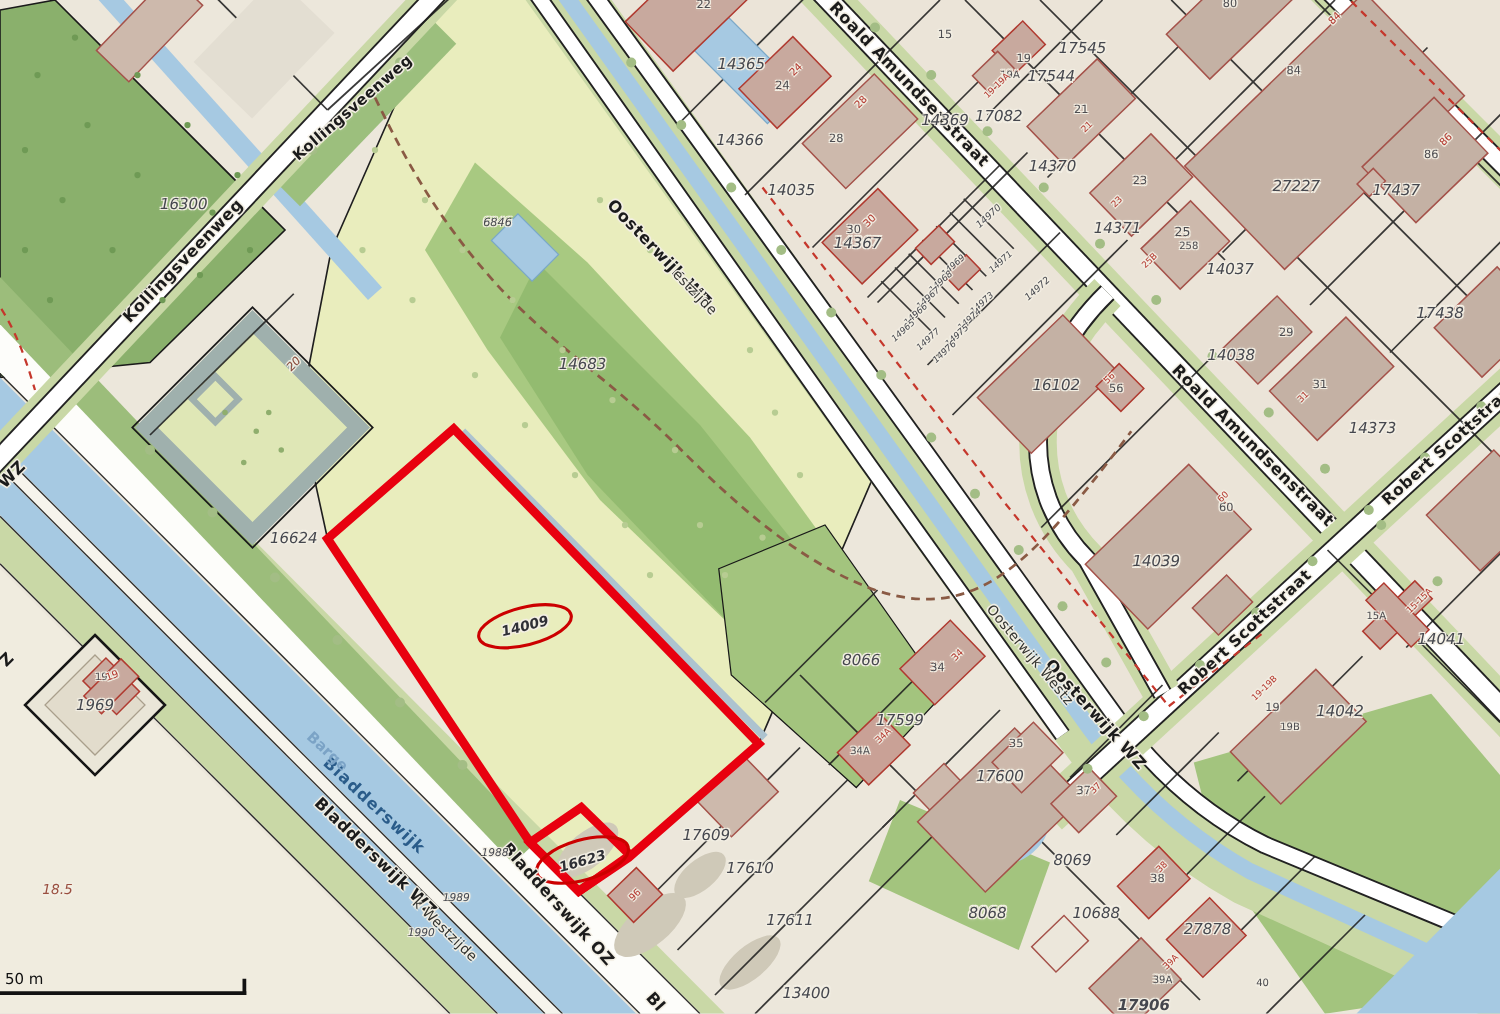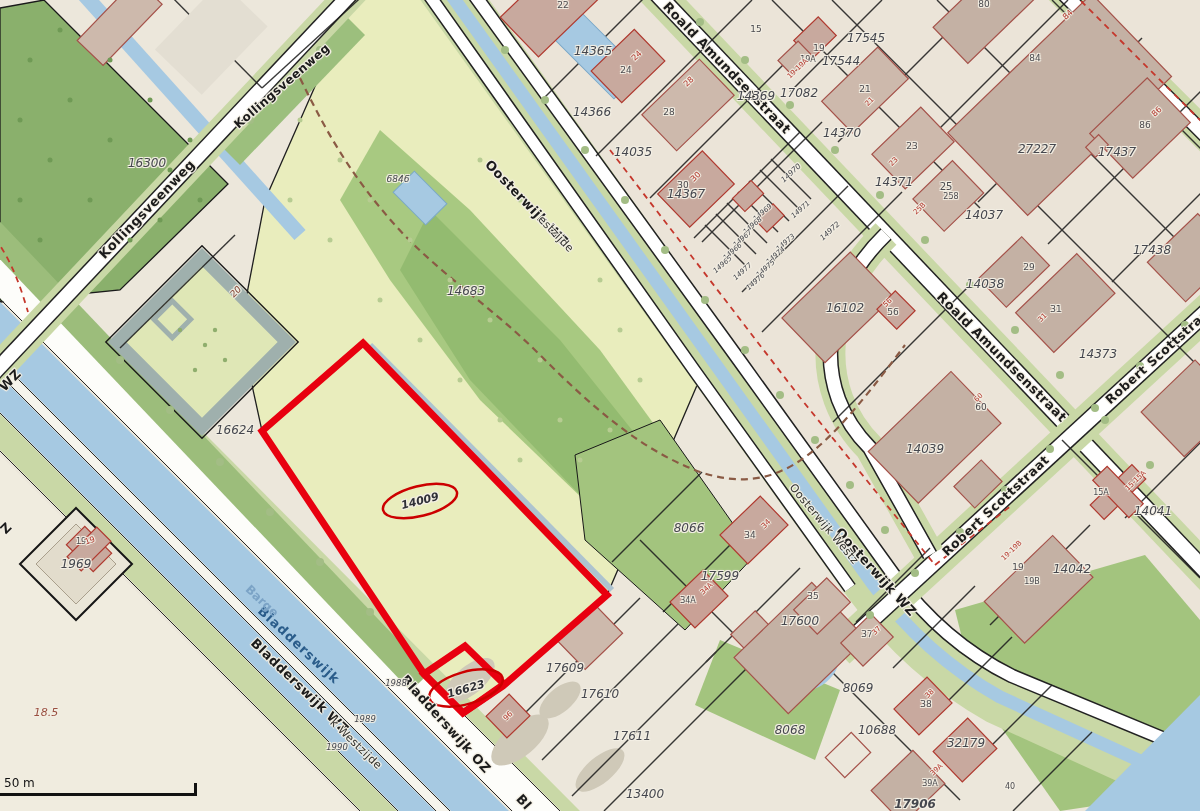--- a/index.html
+++ b/index.html
@@ -356,37 +356,37 @@
       <span class="maplbl lbl-parcel" style="left: 894px; top: 182px; transform: translate(-50%, -50%) rotate(0deg);">14371</span>
       <span class="maplbl lbl-parcel" style="left: 1037px; top: 149px; transform: translate(-50%, -50%) rotate(0deg);">27227</span>
       <span class="maplbl lbl-parcel" style="left: 866px; top: 38px; transform: translate(-50%, -50%) rotate(0deg);">17545</span>
       <span class="maplbl lbl-parcel" style="left: 841px; top: 61px; transform: translate(-50%, -50%) rotate(0deg);">17544</span>
       <span class="maplbl lbl-parcel" style="left: 799px; top: 93px; transform: translate(-50%, -50%) rotate(0deg);">17082</span>
       <span class="maplbl lbl-parcel" style="left: 984px; top: 215px; transform: translate(-50%, -50%) rotate(0deg);">14037</span>
       <span class="maplbl lbl-parcel" style="left: 1117px; top: 152px; transform: translate(-50%, -50%) rotate(0deg);">17437</span>
       <span class="maplbl lbl-parcel" style="left: 1152px; top: 250px; transform: translate(-50%, -50%) rotate(0deg);">17438</span>
       <span class="maplbl lbl-parcel" style="left: 985px; top: 284px; transform: translate(-50%, -50%) rotate(0deg);">14038</span>
       <span class="maplbl lbl-parcel" style="left: 845px; top: 308px; transform: translate(-50%, -50%) rotate(0deg);">16102</span>
-      <span class="maplbl lbl-parcel" style="left: 1098px; top: 354px; transform: translate(-50%, -50%) rotate(0deg);">14373</span>
+      <span class="maplbl lbl-parcel" style="left: 1098px; top: 342px; transform: translate(-50%, -50%) rotate(0deg);">14373</span>
       <span class="maplbl lbl-parcel" style="left: 925px; top: 449px; transform: translate(-50%, -50%) rotate(0deg);">14039</span>
       <span class="maplbl lbl-parcel" style="left: 1153px; top: 511px; transform: translate(-50%, -50%) rotate(0deg);">14041</span>
       <span class="maplbl lbl-parcel" style="left: 1072px; top: 569px; transform: translate(-50%, -50%) rotate(0deg);">14042</span>
       <span class="maplbl lbl-parcel" style="left: 466px; top: 291px; transform: translate(-50%, -50%) rotate(0deg);">14683</span>
       <span class="maplbl lbl-parcel" style="left: 235px; top: 430px; transform: translate(-50%, -50%) rotate(0deg);">16624</span>
       <span class="maplbl lbl-parcel" style="left: 689px; top: 528px; transform: translate(-50%, -50%) rotate(0deg);">8066</span>
       <span class="maplbl lbl-parcel" style="left: 720px; top: 576px; transform: translate(-50%, -50%) rotate(0deg);">17599</span>
       <span class="maplbl lbl-parcel" style="left: 800px; top: 605px; transform: translate(-50%, -50%) rotate(0deg); margin-top: 16px;">17600</span>
       <span class="maplbl lbl-parcel" style="left: 565px; top: 668px; transform: translate(-50%, -50%) rotate(0deg);">17609</span>
       <span class="maplbl lbl-parcel" style="left: 600px; top: 694px; transform: translate(-50%, -50%) rotate(0deg);">17610</span>
       <span class="maplbl lbl-parcel" style="left: 632px; top: 736px; transform: translate(-50%, -50%) rotate(0deg);">17611</span>
       <span class="maplbl lbl-parcel" style="left: 645px; top: 794px; transform: translate(-50%, -50%) rotate(0deg);">13400</span>
       <span class="maplbl lbl-parcel" style="left: 858px; top: 688px; transform: translate(-50%, -50%) rotate(0deg);">8069</span>
       <span class="maplbl lbl-parcel" style="left: 790px; top: 730px; transform: translate(-50%, -50%) rotate(0deg);">8068</span>
       <span class="maplbl lbl-parcel" style="left: 877px; top: 730px; transform: translate(-50%, -50%) rotate(0deg);">10688</span>
-      <span class="maplbl lbl-parcel" style="left: 966px; top: 743px; transform: translate(-50%, -50%) rotate(0deg);">32179</span>
+      <span class="maplbl lbl-parcel" style="left: 966px; top: 743px; transform: translate(-50%, -50%) rotate(0deg);">27878</span>
       <span class="maplbl lbl-parcel" style="left: 915px; top: 804px; transform: translate(-50%, -50%) rotate(0deg); font-weight: bold;">17906</span>
       <span class="maplbl lbl-parcel" style="left: 76px; top: 564px; transform: translate(-50%, -50%) rotate(0deg);">1969</span>
       <span class="maplbl lbl-parcel" style="left: 396px; top: 683px; font-size: 8.5px; transform: translate(-50%, -50%) rotate(0deg);">1988</span>
       <span class="maplbl lbl-parcel" style="left: 365px; top: 719px; font-size: 8.5px; transform: translate(-50%, -50%) rotate(0deg);">1989</span>
       <span class="maplbl lbl-parcel" style="left: 337px; top: 747px; font-size: 8.5px; transform: translate(-50%, -50%) rotate(0deg);">1990</span>
       <span class="maplbl lbl-parcel" style="left: 791px; top: 173px; font-size: 7.5px; transform: translate(-50%, -50%) rotate(-42deg);">14970</span>
       <span class="maplbl lbl-parcel" style="left: 801px; top: 210px; font-size: 7px; transform: translate(-50%, -50%) rotate(-42deg);">14971</span>
       <span class="maplbl lbl-parcel" style="left: 763px; top: 213px; font-size: 7px; transform: translate(-50%, -50%) rotate(-42deg);">14969</span>
       <span class="maplbl lbl-parcel" style="left: 753px; top: 226px; font-size: 7px; transform: translate(-50%, -50%) rotate(-42deg);">14968</span>
       <span class="maplbl lbl-parcel" style="left: 743px; top: 239px; font-size: 7px; transform: translate(-50%, -50%) rotate(-42deg);">14967</span>

